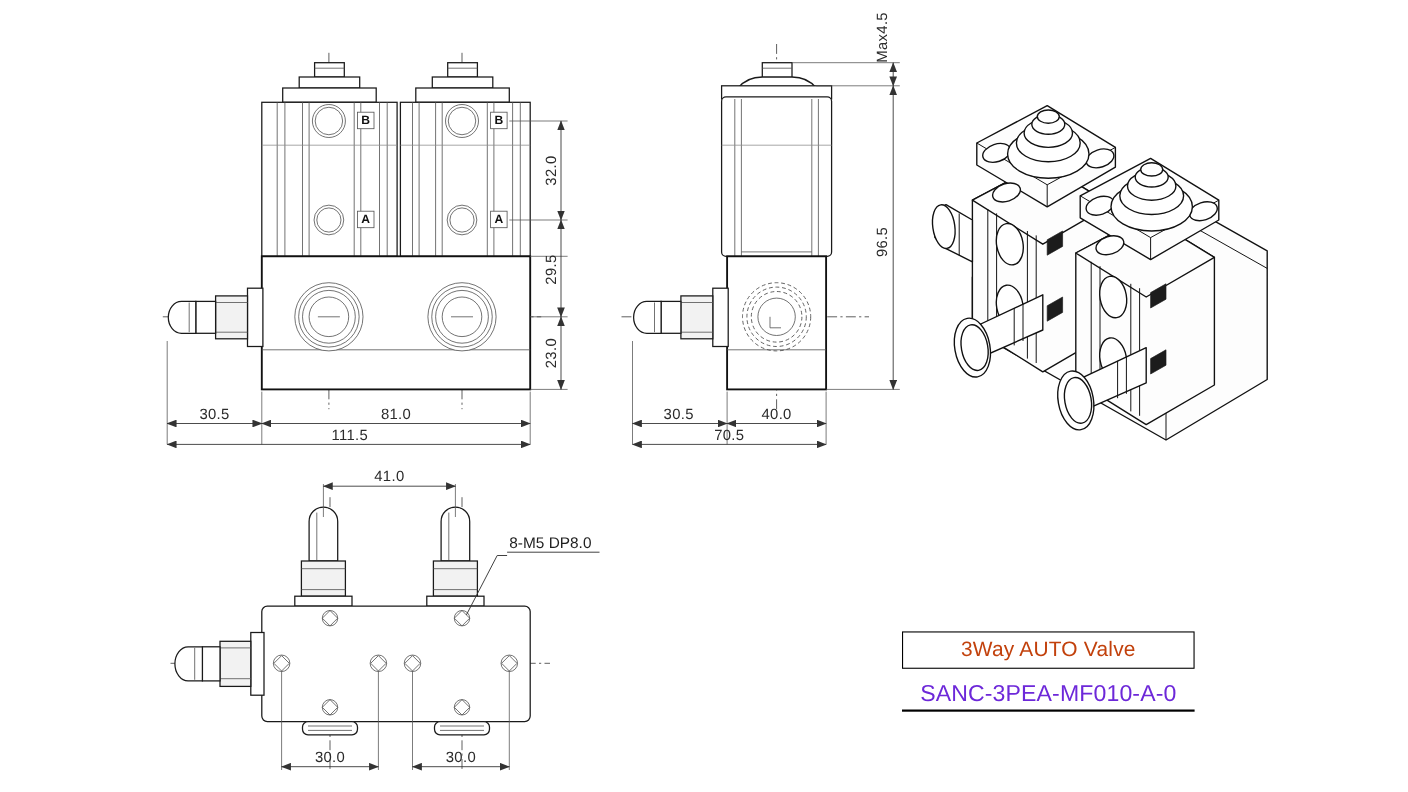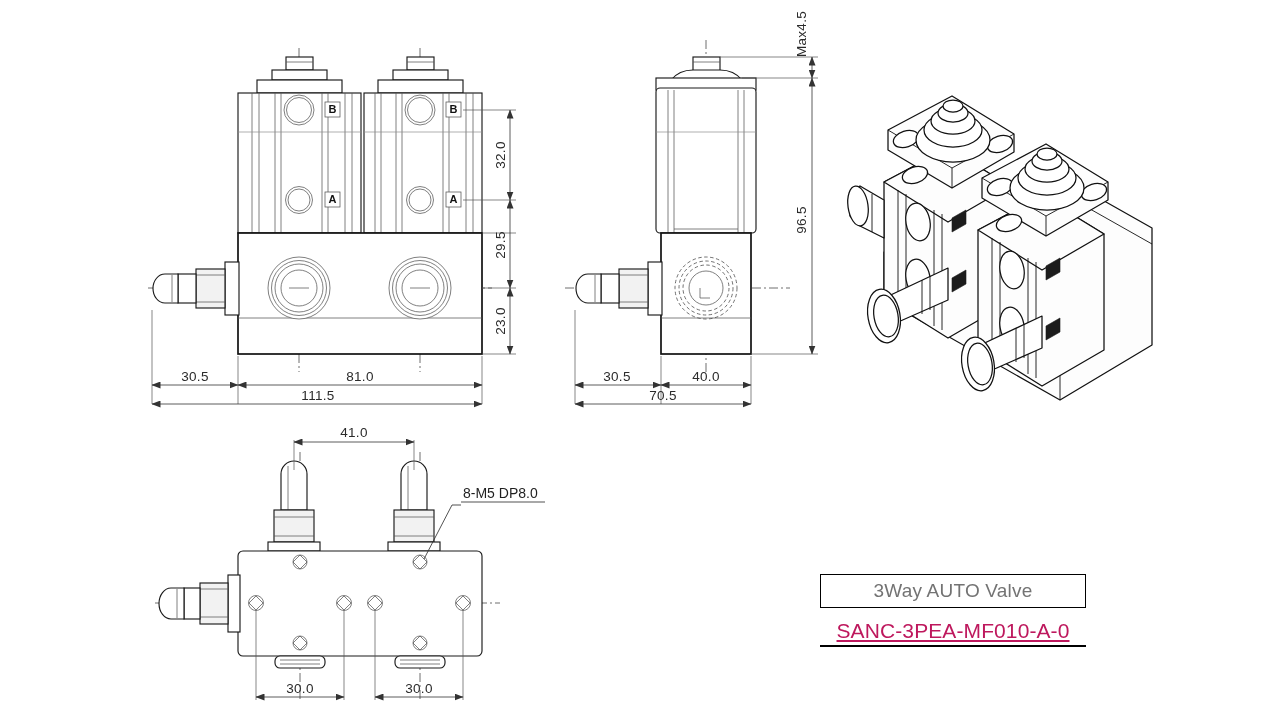--- a/index.html
+++ b/index.html
@@ -76,35 +76,34 @@
     border: 1.6px solid #000000;
     height: 32px;
     display: flex;
     align-items: center;
     justify-content: center;
     background: #ffffff;
   }
   #title-name-box span {
     font-family: "Liberation Sans", sans-serif;
     font-size: 19px;
-    color: #737373;
+    color: #c2410c;
     letter-spacing: 0.2px;
   }
   #title-partno {
     margin-top: 11px;
     text-align: center;
     border-bottom: 2.2px solid #000000;
     padding-bottom: 2px;
   }
   #title-partno span {
     font-family: "Liberation Sans", sans-serif;
     font-size: 21px;
-    color: #be185d;
+    color: #6d28d9;
     letter-spacing: 0.1px;
-    text-decoration: underline;
   }
 </style>
 </head>
 <body>
 
 <div id="sheet">
 
   <svg class="drawing" viewBox="0 0 1280 720">
     <defs>
       <marker id="ar-r" markerWidth="9" markerHeight="7" refX="8.5" refY="3.5" orient="auto" markerUnits="userSpaceOnUse">

